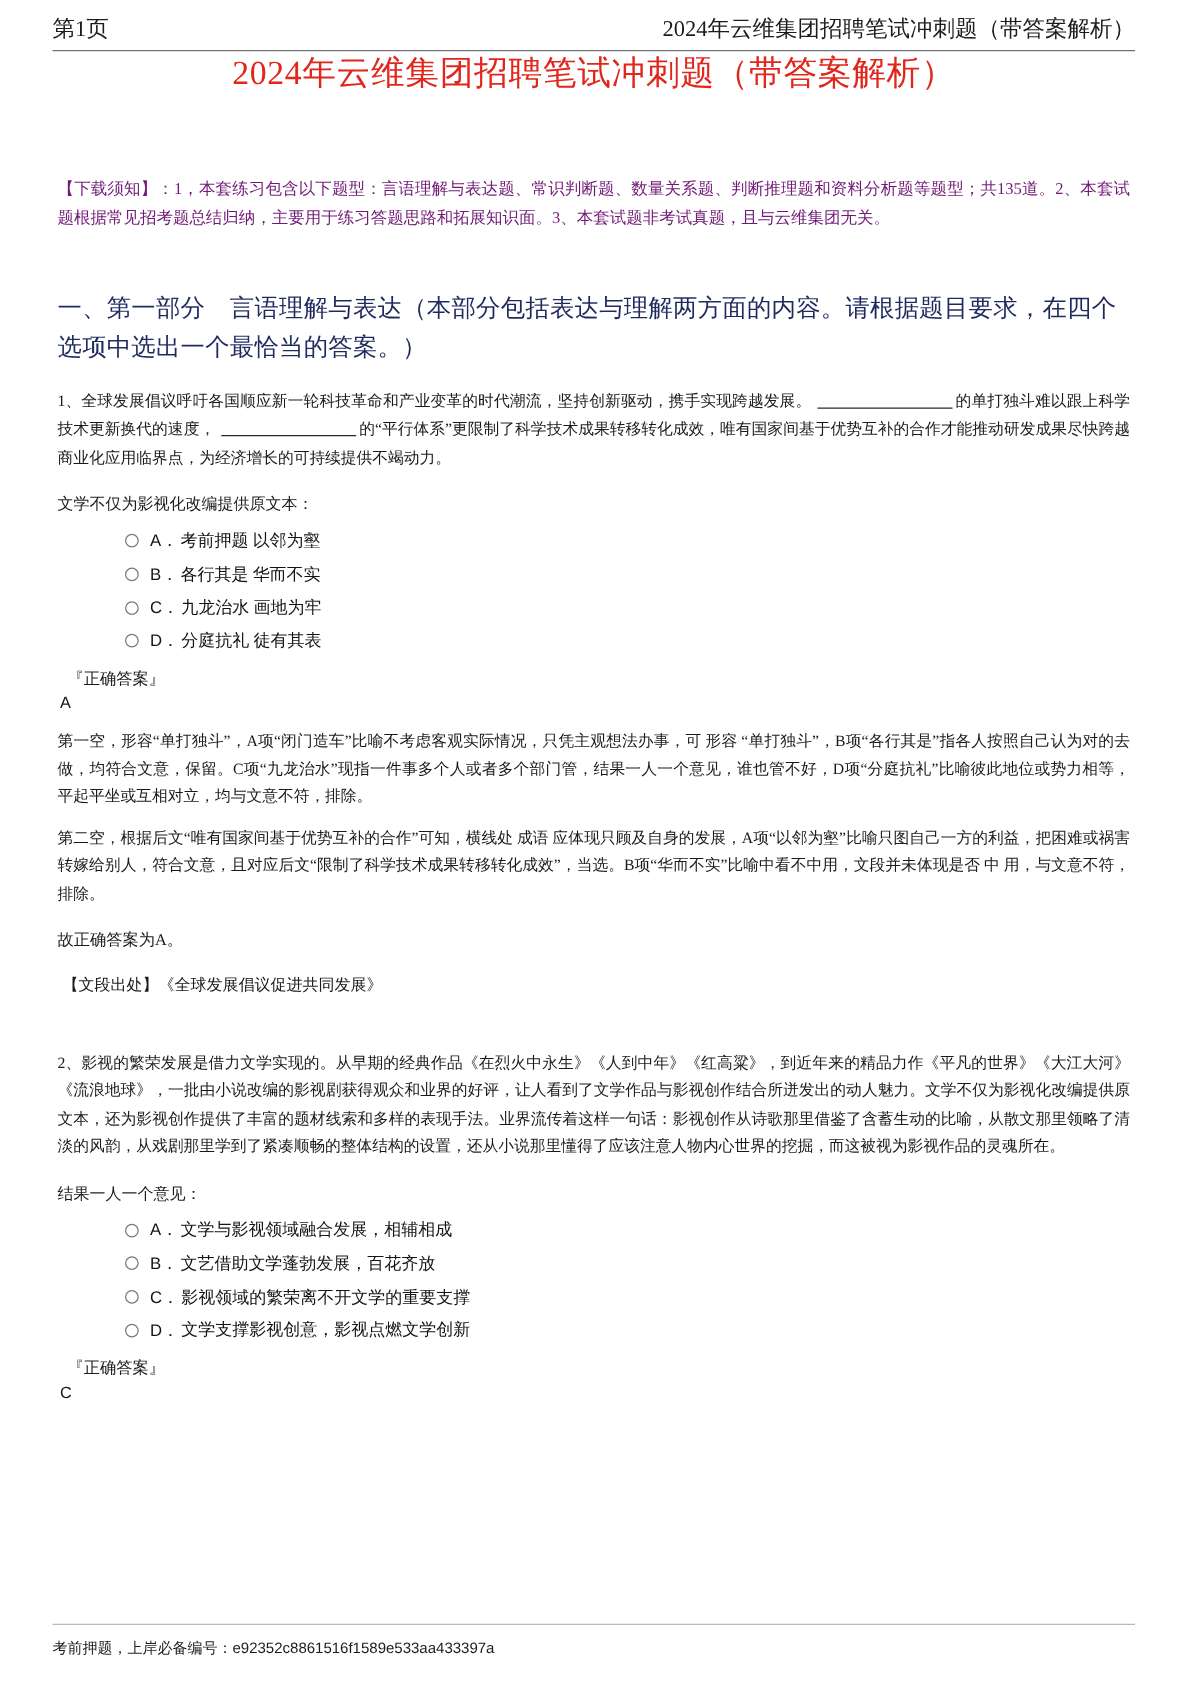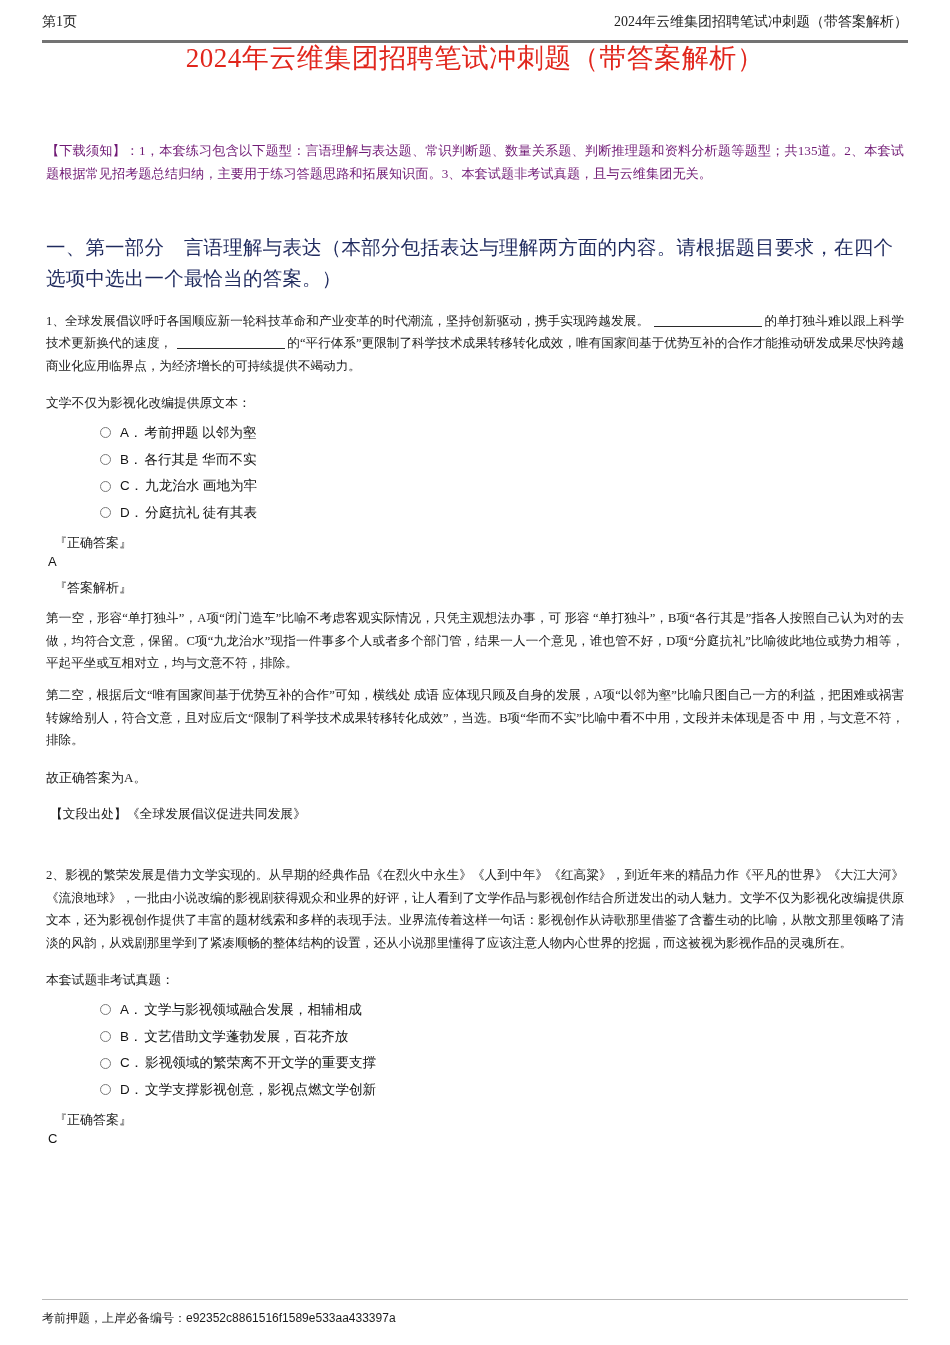--- a/index.html
+++ b/index.html
@@ -23,25 +23,25 @@
     box-sizing: border-box;
   }
 
   
   .running-header {
     position: absolute;
     top: 14px;
     left: 42px;
     right: 42px;
     height: 26px;
-    border-bottom: 3px solid #737373;
+    border-bottom: 1px solid #737373;
     display: flex;
     align-items: flex-start;
     justify-content: space-between;
-    font-size: 14px;
+    font-size: 18px;
     color: #1c1c1c;
     line-height: 1.1;
   }
   .running-header .hdr-left {
     letter-spacing: 0px;
   }
   .running-header .hdr-right {
     letter-spacing: 0px;
   }
 
@@ -249,32 +249,31 @@
         </li>
         <li class="option">
           <span class="radio"></span>
           <span class="option-letter">D．</span>
           <span class="option-text">分庭抗礼 徒有其表</span>
         </li>
       </ul>
 
       <p class="answer-label">『正确答案』</p>
       <p class="answer-value">A</p>
-      <p class="answer-label">『答案解析』</p>
 
       <p class="explain-para">第一空，形容“单打独斗”，A项“闭门造车”比喻不考虑客观实际情况，只凭主观想法办事，可 形容 “单打独斗”，B项“各行其是”指各人按照自己认为对的去做，均符合文意，保留。C项“九龙治水”现指一件事多个人或者多个部门管，结果一人一个意见，谁也管不好，D项“分庭抗礼”比喻彼此地位或势力相等，平起平坐或互相对立，均与文意不符，排除。</p>
       <p class="explain-para">第二空，根据后文“唯有国家间基于优势互补的合作”可知，横线处 成语 应体现只顾及自身的发展，A项“以邻为壑”比喻只图自己一方的利益，把困难或祸害转嫁给别人，符合文意，且对应后文“限制了科学技术成果转移转化成效”，当选。B项“华而不实”比喻中看不中用，文段并未体现是否 中 用，与文意不符，排除。</p>
       <p class="explain-conclusion">故正确答案为A。</p>
       <p class="source-line">【文段出处】《全球发展倡议促进共同发展》</p>
     </div>
 
     <div class="q-block">
       <p class="q-stem">2、影视的繁荣发展是借力文学实现的。从早期的经典作品《在烈火中永生》《人到中年》《红高粱》，到近年来的精品力作《平凡的世界》《大江大河》《流浪地球》，一批由小说改编的影视剧获得观众和业界的好评，让人看到了文学作品与影视创作结合所迸发出的动人魅力。文学不仅为影视化改编提供原文本，还为影视创作提供了丰富的题材线索和多样的表现手法。业界流传着这样一句话：影视创作从诗歌那里借鉴了含蓄生动的比喻，从散文那里领略了清淡的风韵，从戏剧那里学到了紧凑顺畅的整体结构的设置，还从小说那里懂得了应该注意人物内心世界的挖掘，而这被视为影视作品的灵魂所在。</p>
 
-      <p class="q-prompt">本套试题非考试真题：</p>
+      <p class="q-prompt">结果一人一个意见：</p>
 
       <ul class="options">
         <li class="option">
           <span class="radio"></span>
           <span class="option-letter">A．</span>
           <span class="option-text">文学与影视领域融合发展，相辅相成</span>
         </li>
         <li class="option">
           <span class="radio"></span>
           <span class="option-letter">B．</span>

